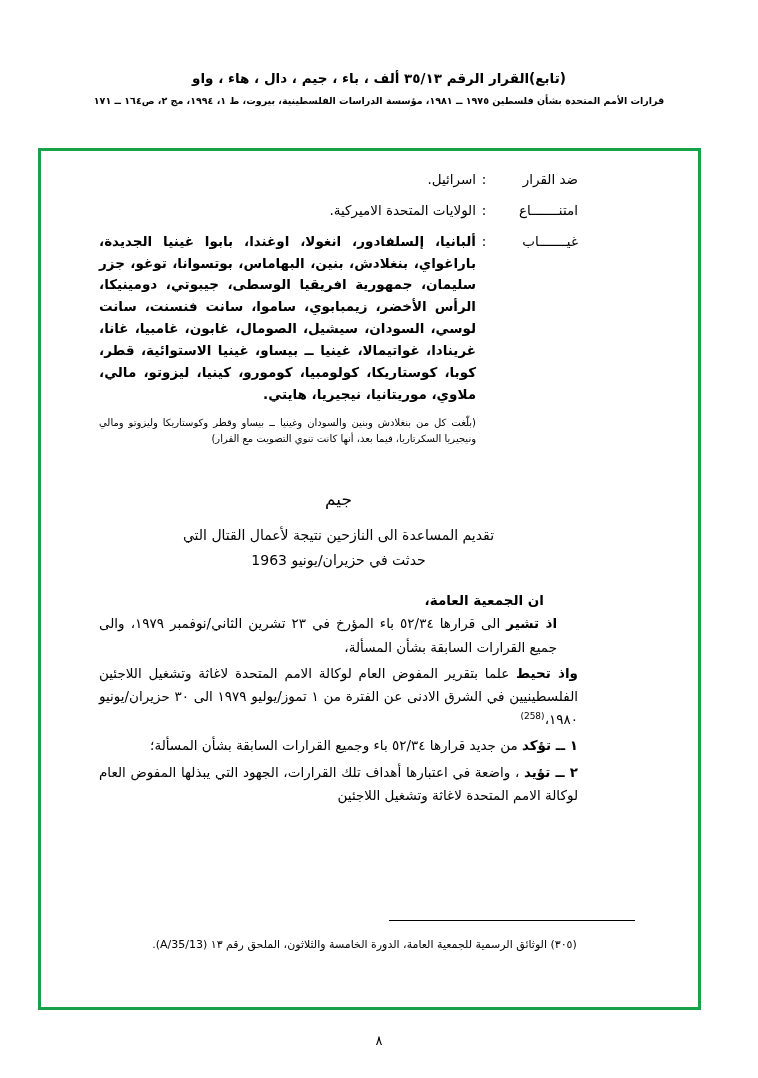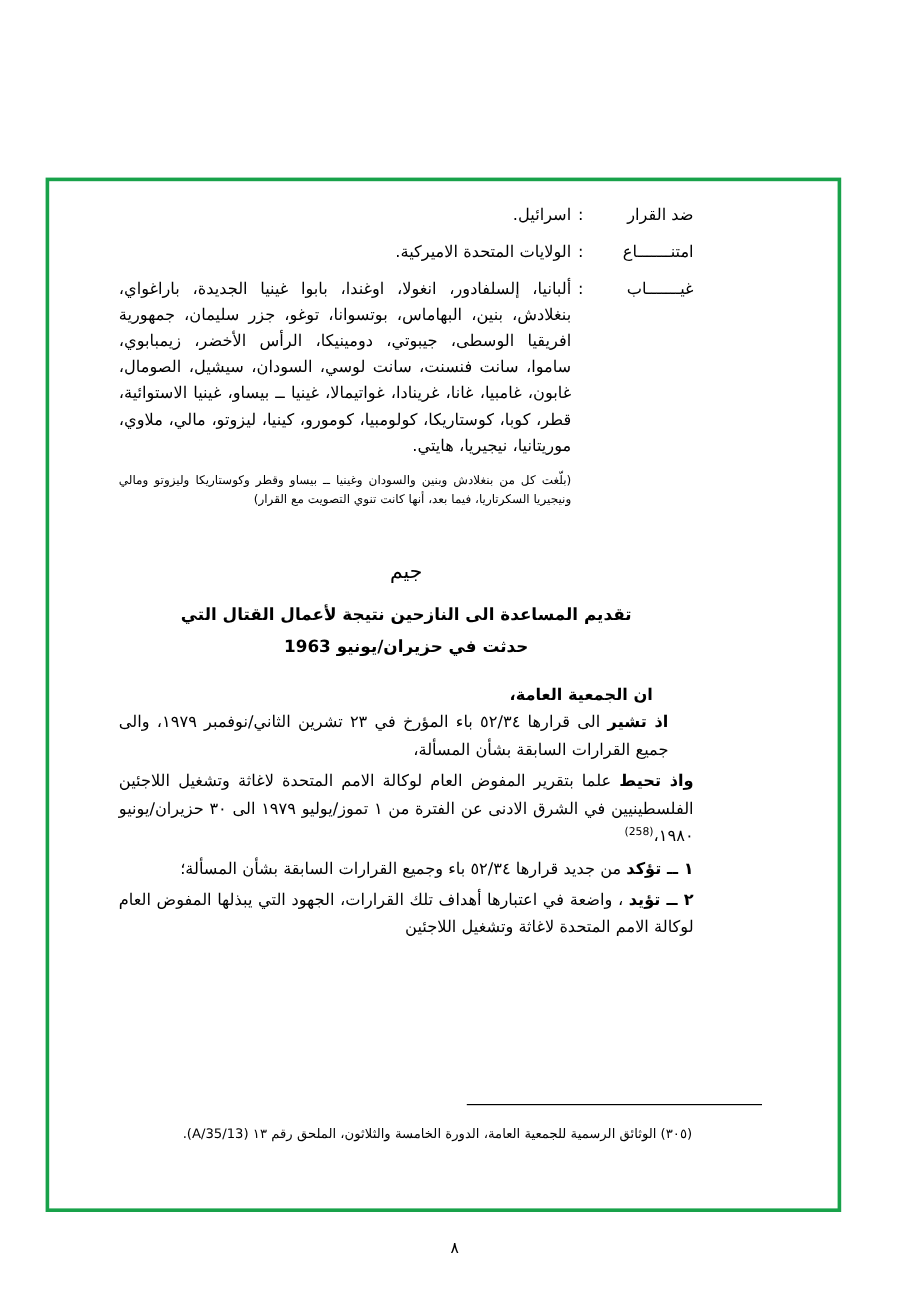--- a/index.html
+++ b/index.html
@@ -77,39 +77,40 @@
     flex: 0 0 16px;
     text-align: center;
   }
   .vote-value {
     flex: 1 1 auto;
     text-align: right;
   }
   .vote-value.justify {
     text-align: justify;
     text-align-last: right;
+    font-weight: bold;
   }
   .note {
     font-size: 10px;
     line-height: 1.6;
     margin-right: 102px;
     text-align: justify;
     text-align-last: right;
     direction: rtl;
   }
   .section-letter {
     text-align: center;
     font-size: 17px;
     margin-top: 42px;
     margin-bottom: 14px;
   }
   .res-title {
     text-align: center;
     font-size: 14px;
-    font-weight: bold;
+    font-weight: normal;
     line-height: 1.85;
     margin: 0 26px 18px 26px;
   }
   .assembly {
     font-size: 13.5px;
     font-weight: bold;
     margin-right: 34px;
     margin-bottom: 4px;
   }
   .indent {
@@ -151,20 +152,24 @@
     right: 0;
     text-align: center;
     font-size: 13px;
   }
 </style>
 </head>
 <body>
 
 <div class="page">
 
+  <div class="doc-header">
+    <div class="title">(تابع)القرار الرقم ٣٥/١٣ ألف ، باء ، جيم ، دال ، هاء ، واو</div>
+    <div class="source">قرارات الأمم المتحدة بشأن فلسطين ١٩٧٥ ــ ١٩٨١، مؤسسة الدراسات الفلسطينية، بيروت، ط ١، ١٩٩٤، مج ٢، ص١٦٤ ــ ١٧١</div>
+  </div>
 
   <div class="frame">
 
     <div class="content">
 
       <div class="vote-row">
         <div class="vote-label">ضد القرار</div>
         <div class="vote-colon">:</div>
         <div class="vote-value">اسرائيل.</div>
       </div>

